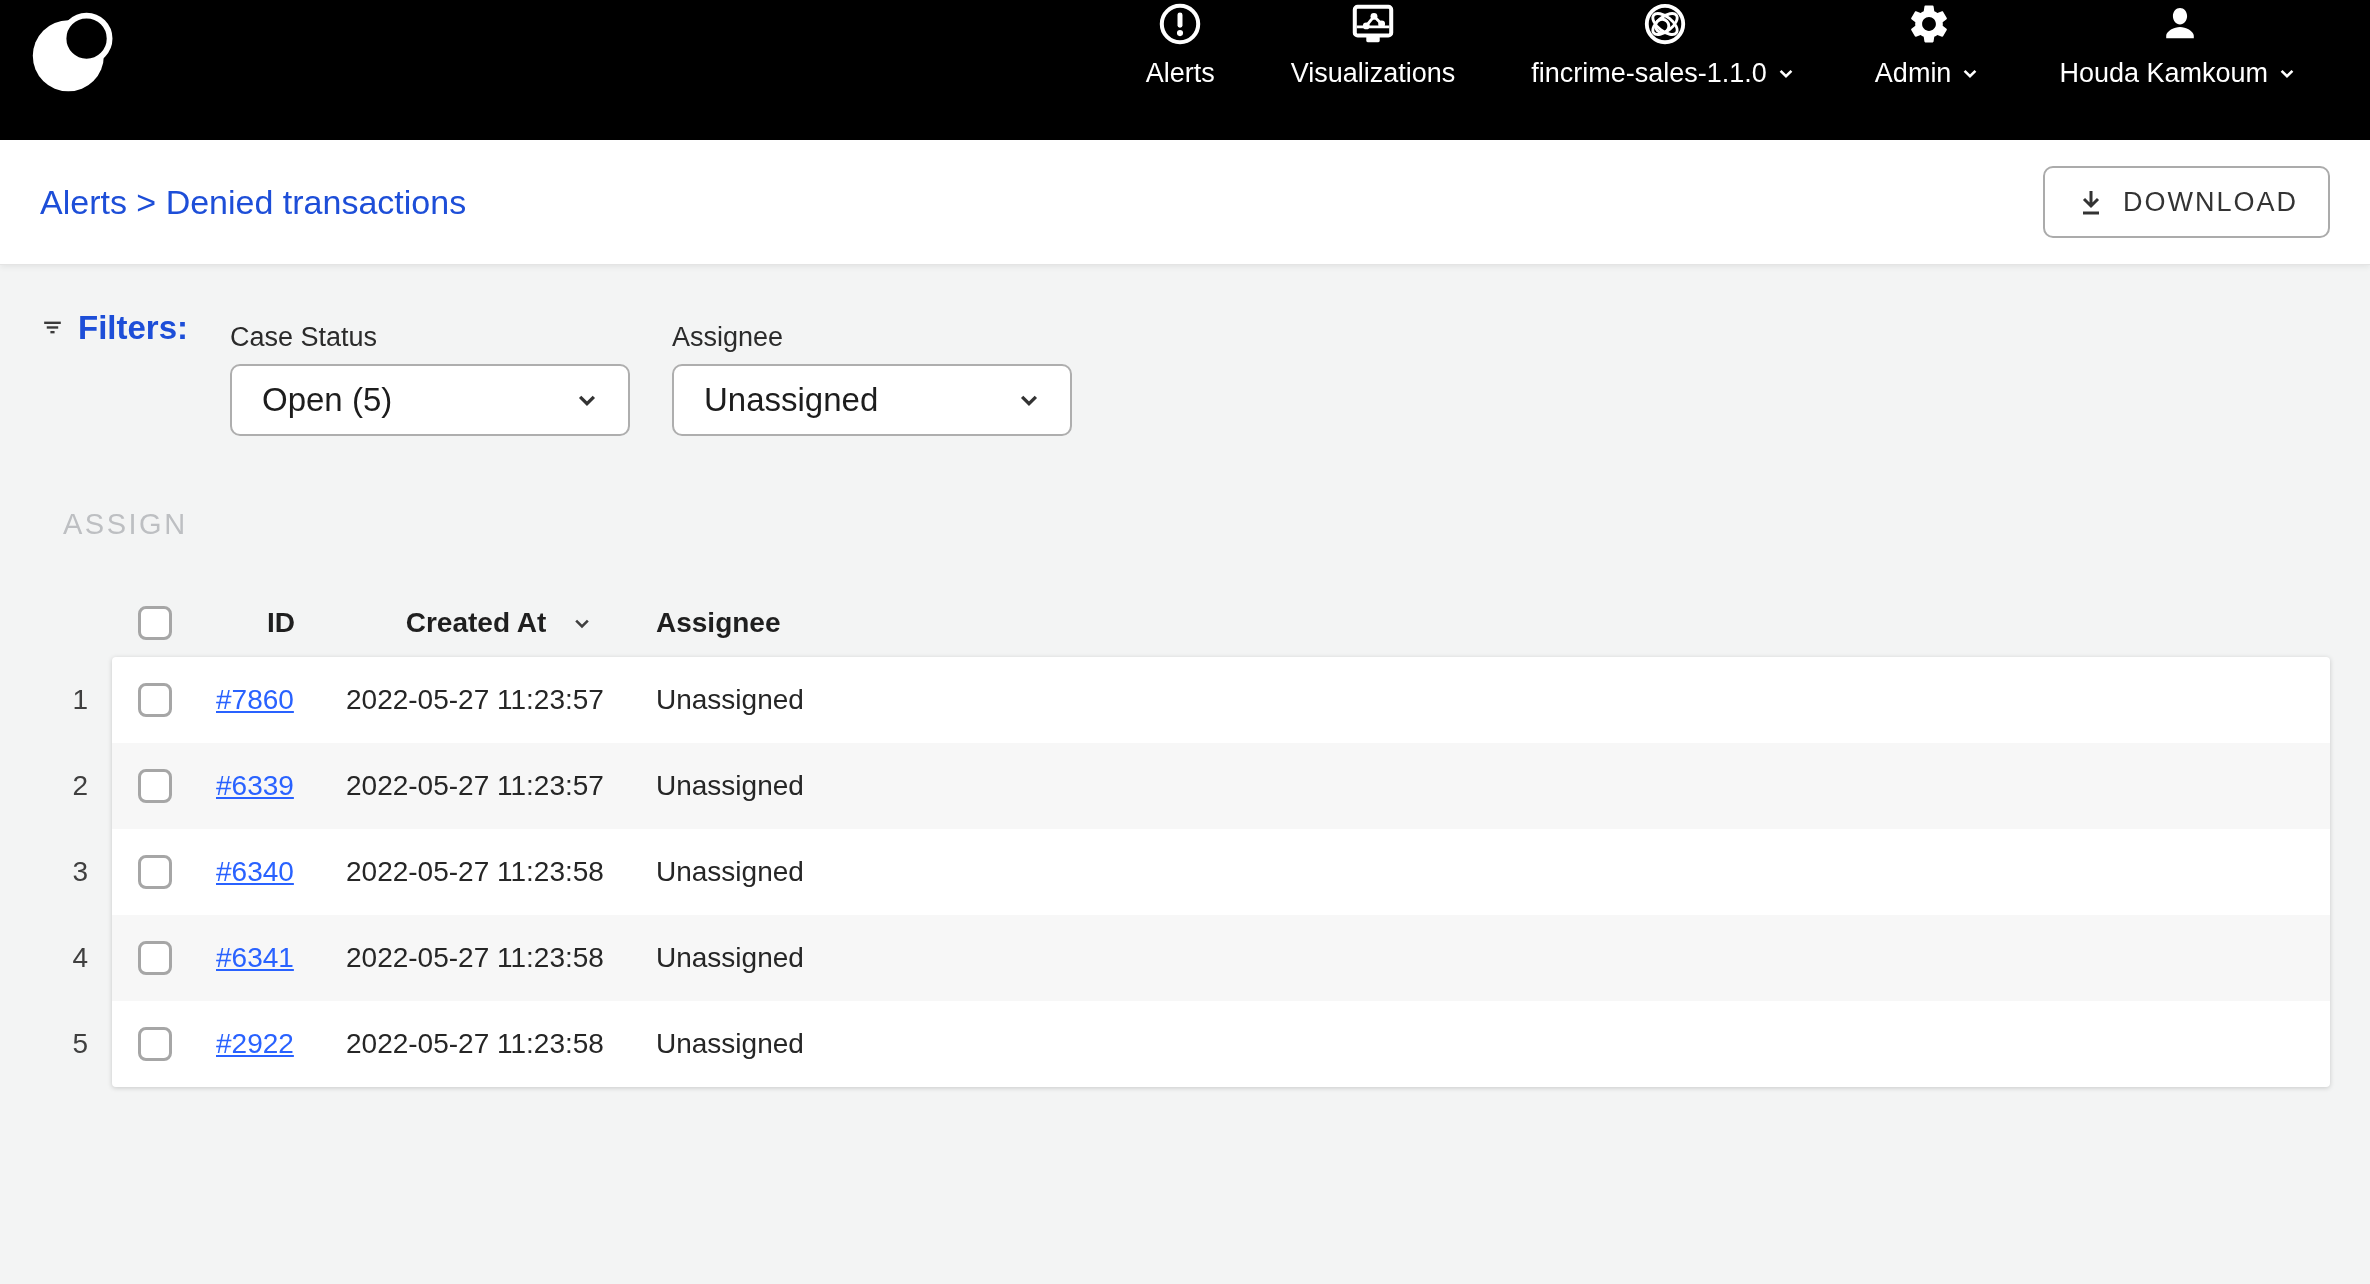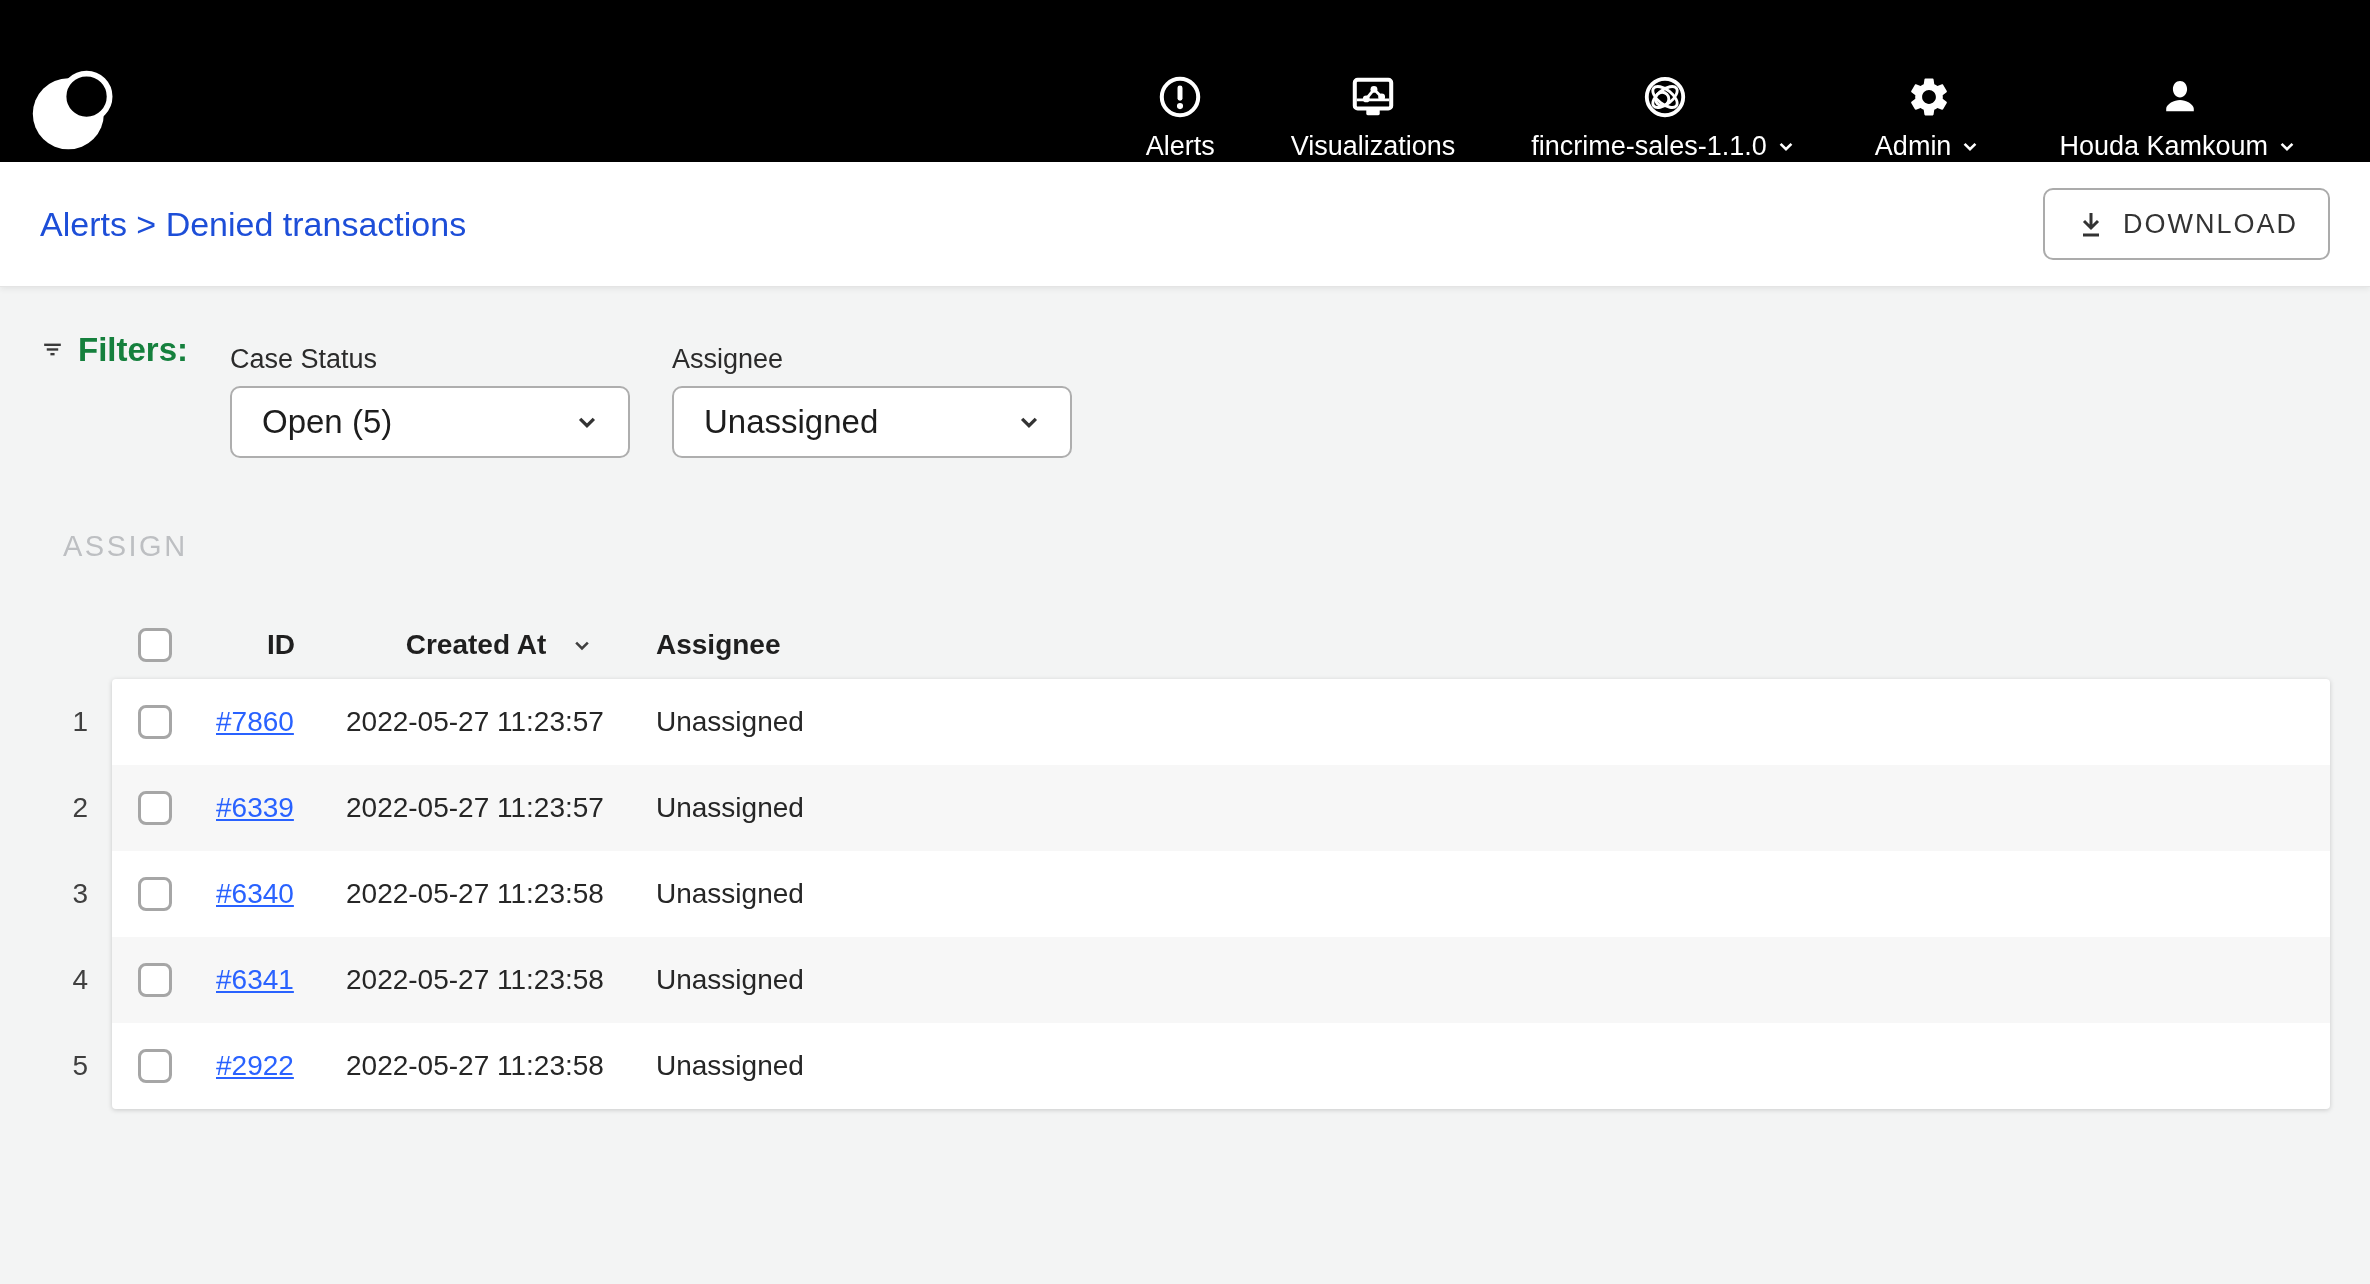--- a/index.html
+++ b/index.html
@@ -1,39 +1,39 @@
 <!DOCTYPE html>
 <html><head>
 <meta charset="utf-8">
 <style>
   * { margin:0; padding:0; box-sizing:border-box; }
   html,body { width:2370px; height:1284px; overflow:hidden; }
   body { font-family:"Liberation Sans","DejaVu Sans",sans-serif; background:#f3f4f4; color:#212121; }
 
   
-  .nav { height:162px; background:#000; display:flex; align-items:flex-end; padding:0 70px 0 28px; }
+  .nav { height:140px; background:#000; display:flex; align-items:flex-start; padding:0 70px 0 28px; }
   .logo { width:96px; height:104px; display:flex; align-items:center; }
   .nav-items { margin-left:auto; display:flex; gap:76px; align-items:flex-end; }
   .nav-item { display:flex; flex-direction:column; align-items:center; gap:9px; color:#fff; cursor:pointer; }
   .nav-item .nav-label { font-size:27px; line-height:32px; display:flex; align-items:center; gap:6px; white-space:nowrap; }
   .nav-icon { height:48px; display:flex; align-items:center; justify-content:center; }
 
   
   .crumb-bar { height:125px; background:#fff; display:flex; align-items:center; padding:0 40px;
                border-bottom:1px solid #e4e4e4; box-shadow:0 2px 6px rgba(0,0,0,0.07); position:relative; z-index:2; }
   .breadcrumb { font-size:34px; color:#1d4ed8; }
   .download-btn { margin-left:auto; display:flex; align-items:center; gap:16px; background:#fff;
                   border:2px solid #ababab; border-radius:10px; height:72px; padding:0 30px;
                   font-family:inherit; font-size:27px; font-weight:500; letter-spacing:2px; color:#333; cursor:pointer; }
 
   
   .content { padding:46px 40px 0 40px; }
 
   .filters { display:flex; gap:42px; align-items:flex-start; }
-  .filters-title { display:flex; align-items:center; gap:13px; font-size:33px; font-weight:bold; color:#15803d; margin-top:-2px; width:148px; }
+  .filters-title { display:flex; align-items:center; gap:13px; font-size:33px; font-weight:bold; color:#1d4ed8; margin-top:-2px; width:148px; }
   .field { display:flex; flex-direction:column; gap:12px;margin-top:11px; }
   .field-label { font-size:27px; font-weight:500; color:#2b2b2b; line-height:30px; }
   .select { width:400px; height:72px; background:#fff; border:2px solid #aeaeae; border-radius:10px;
             display:flex; align-items:center; justify-content:space-between; padding:0 26px 0 30px;
             font-size:33px; color:#1d1d1d; cursor:pointer; }
 
   .assign-btn { display:block; background:none; border:none; margin:72px 0 0 23px; font-family:inherit;
                 font-size:29px; font-weight:500; letter-spacing:2.5px; color:#bdbfc2; cursor:default; }
 
   

